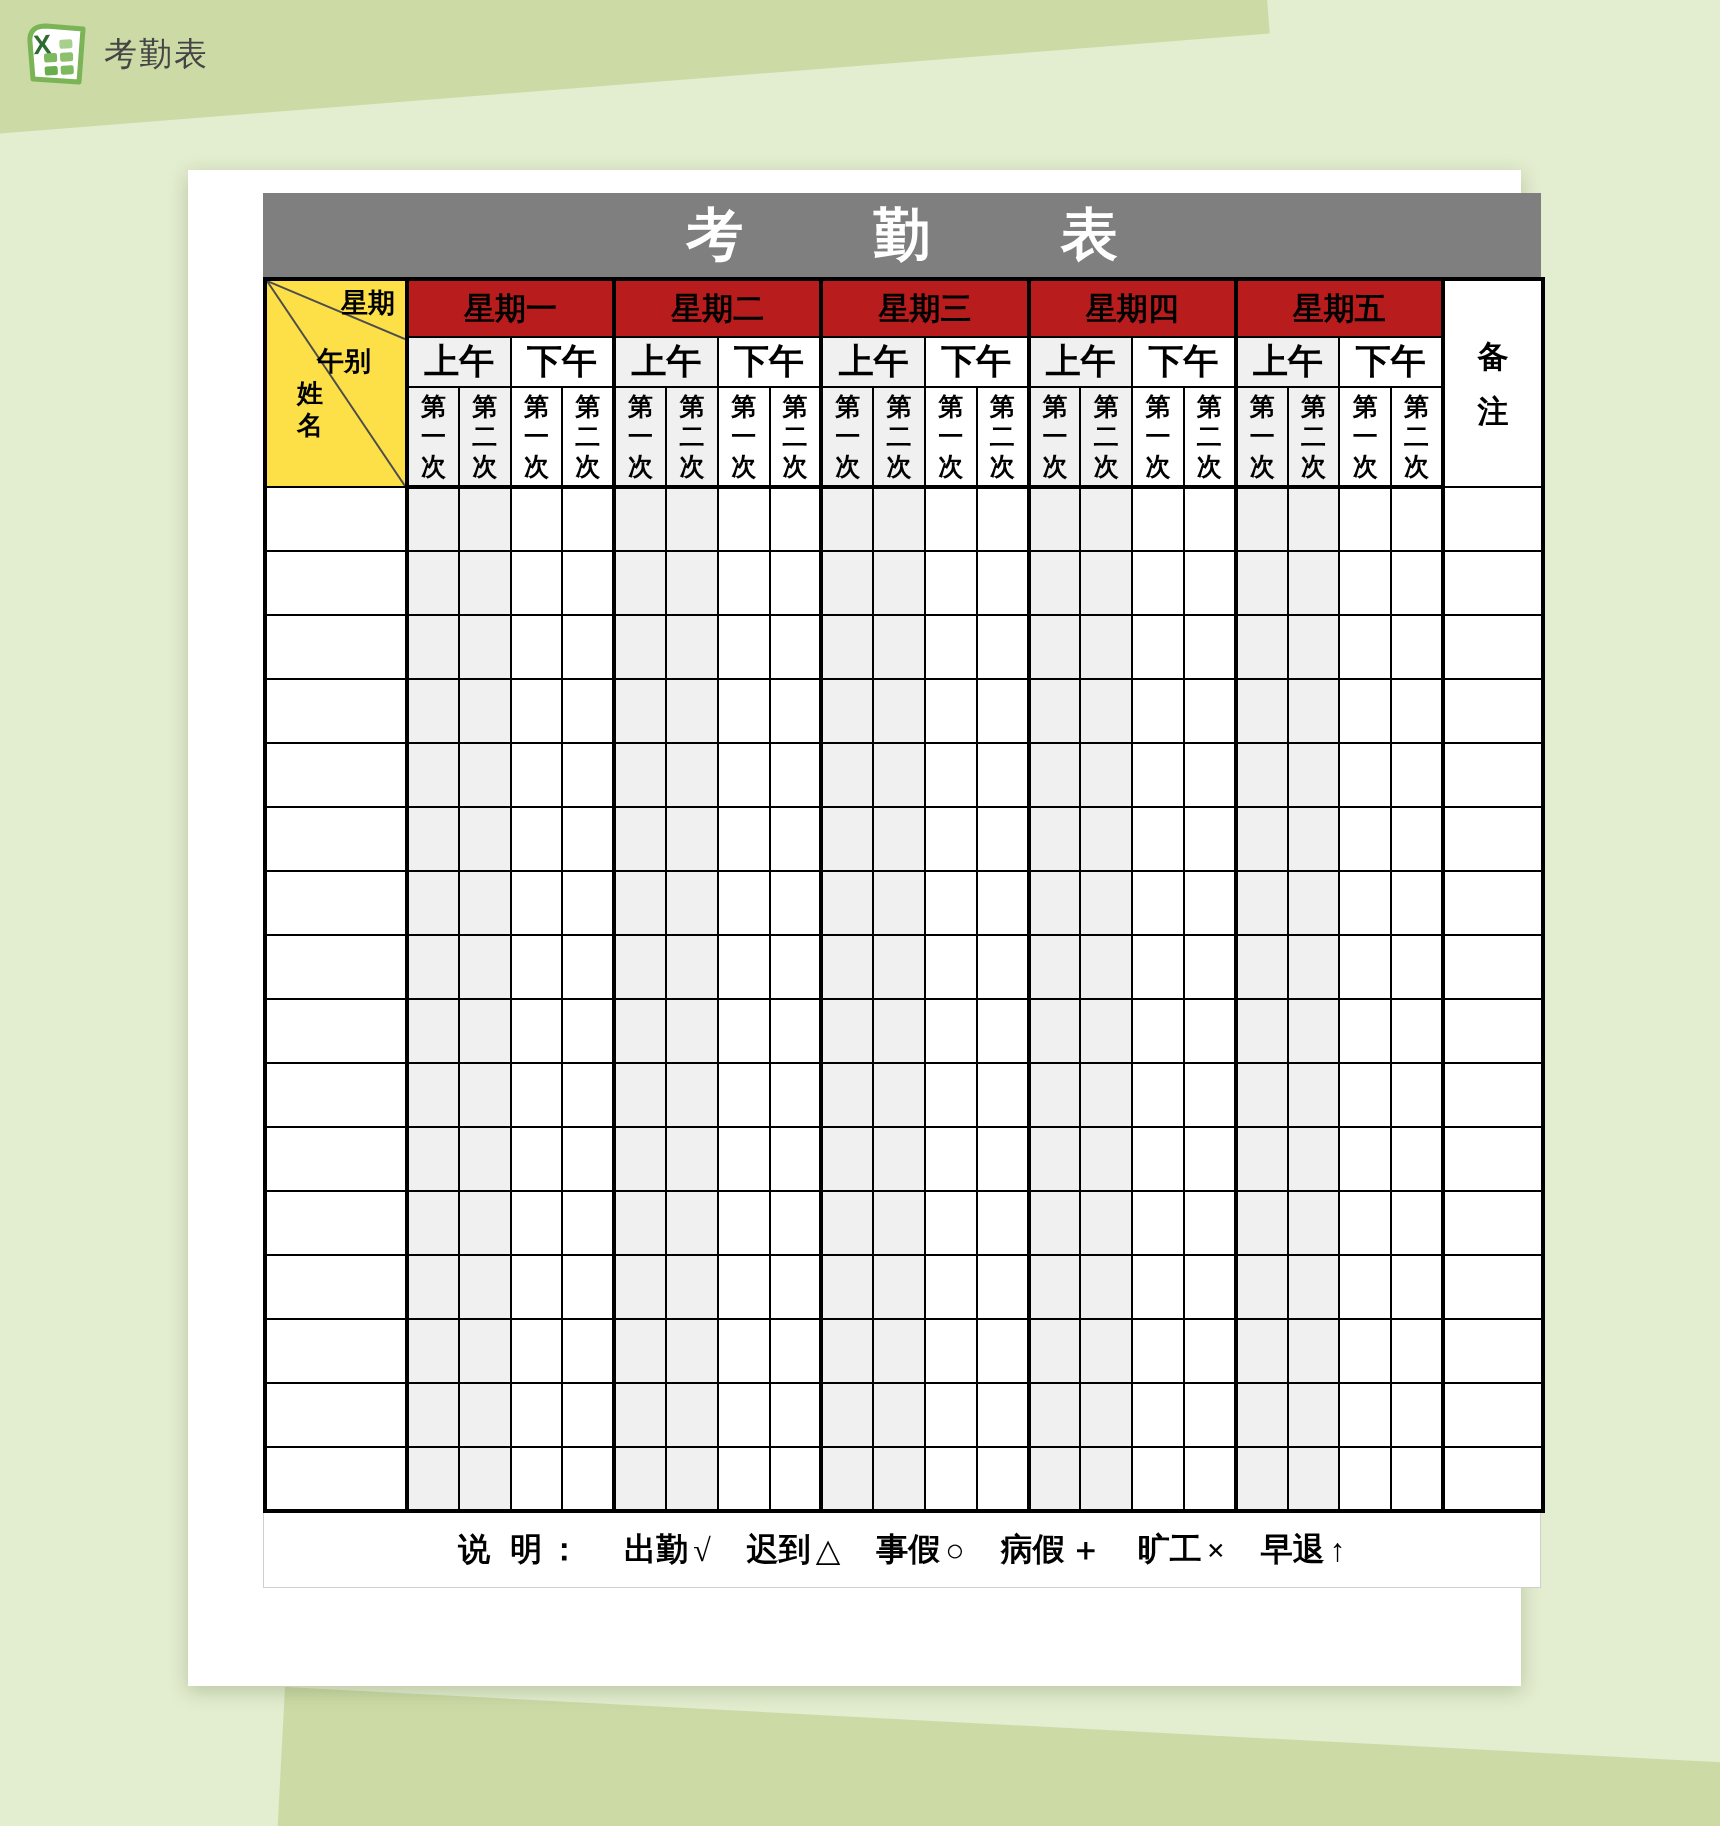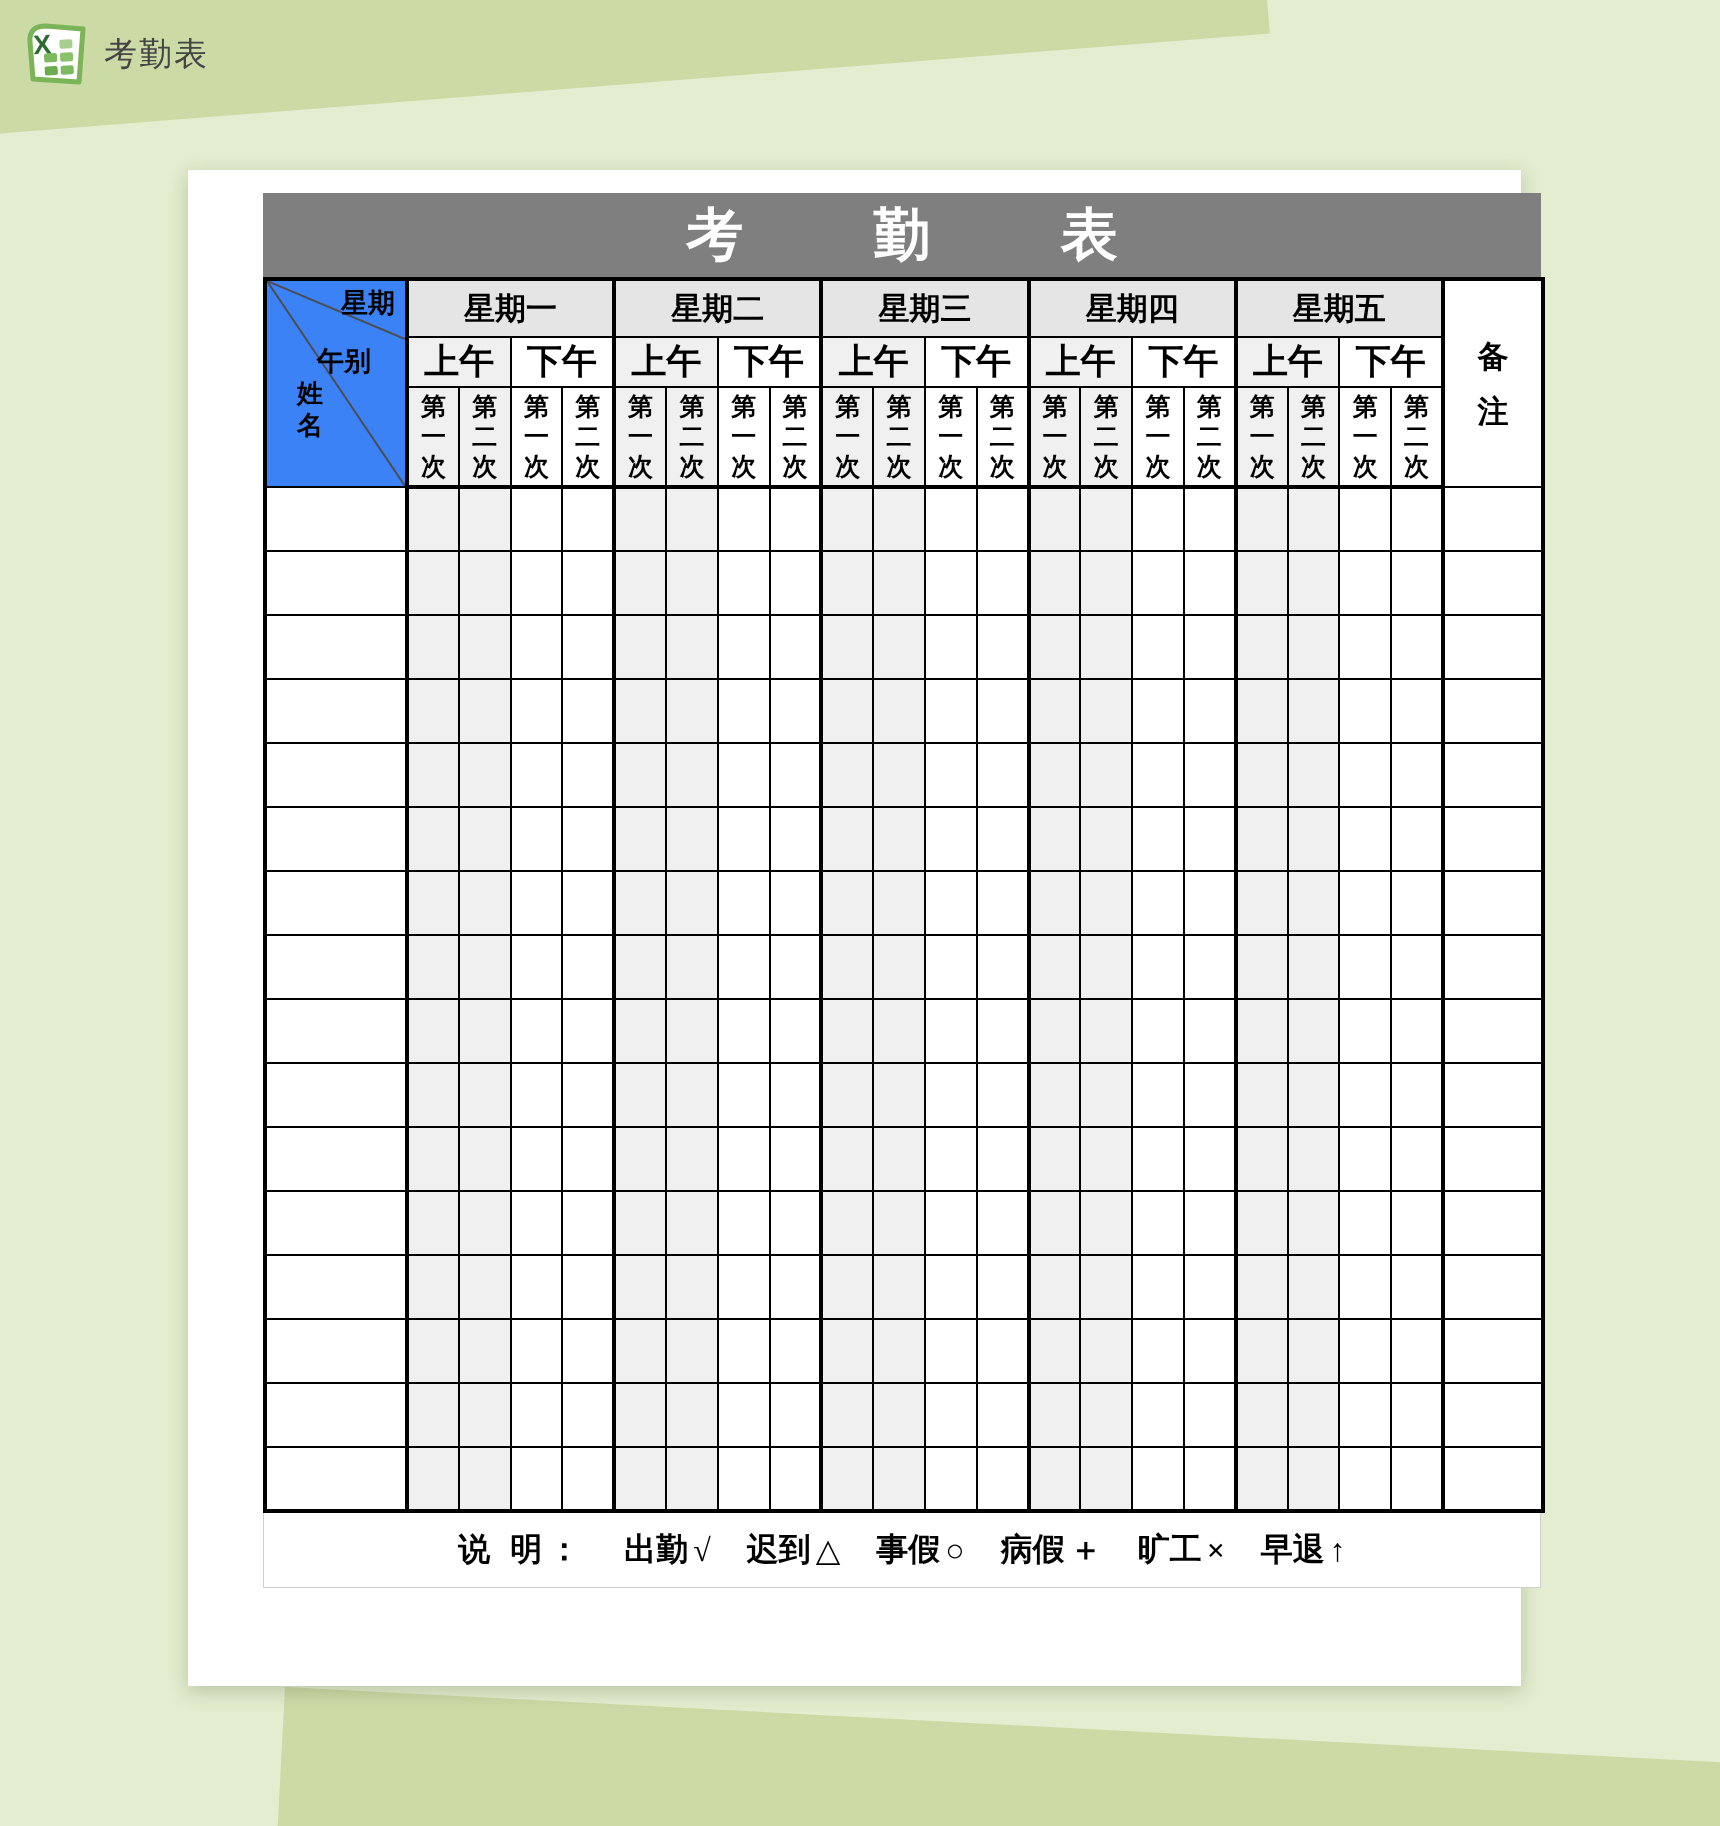--- a/index.html
+++ b/index.html
@@ -32,38 +32,38 @@
         border-left:1px solid #cfcfcf;border-right:1px solid #cfcfcf;box-sizing:border-box;}
   .week-label{font-size:31px;font-weight:bold;padding-left:46px;letter-spacing:2px;}
   .wdivider{position:absolute;left:766px;top:0;width:1px;height:100%;background:#c9c9c9;}
   .time-group{position:absolute;right:46px;font-size:31px;font-weight:bold;}
   .time-group .month{margin-left:64px;}
   .time-group .day{margin-left:58px;}
 
   table{border-collapse:collapse;table-layout:fixed;width:1278px;border:4px solid #000;}
   th,td{border:2px solid #000;padding:0;box-sizing:border-box;}
   .b-thick-l{border-left-width:4px !important;}
-  .hrow1 th{height:58px;font-size:31px;font-weight:bold;background:#e5e5e5;}
+  .hrow1 th{height:58px;font-size:31px;font-weight:bold;background:#b91c1c;}
   .hrow2 th{height:37px;font-size:35px;font-weight:bold;}
   .hrow3 th{height:97px;border-bottom-width:4px;}
   .half-am{background:#f0f0f0;}
   .half-pm{background:#ffffff;margin-left:40px;}
   .vcell{display:flex;flex-direction:column;align-items:center;justify-content:space-between;
          height:97px;padding:6px 0;font-size:25px;font-weight:bold;line-height:1;box-sizing:border-box;}
   td.am{background:#f0f0f0;}
   td.pm{background:#ffffff;}
   td.cell{height:64px;}
   td.name-cell{background:#ffffff;border-right-width:4px;}
   td.remark-cell{background:#ffffff;}
   th.remark-th{background:#ffffff;}
   .remark-stack{display:flex;flex-direction:column;align-items:center;gap:24px;
          font-size:31px;font-weight:bold;line-height:1;}
 
   
-  th.corner{background:#3b82f6;position:relative;}
+  th.corner{background:#fde047;position:relative;}
   .corner-wrap{position:relative;width:100%;height:205px;}
   .corner-wrap svg{position:absolute;left:0;top:0;width:100%;height:100%;}
   .lab-week{position:absolute;right:10px;top:4px;font-size:27px;font-weight:bold;}
   .lab-half{position:absolute;right:34px;top:62px;font-size:27px;font-weight:bold;}
   .lab-name{position:absolute;left:30px;top:100px;display:flex;flex-direction:column;gap:6px;
             font-size:26px;font-weight:bold;line-height:1;}
 
   .legend{height:75px;display:flex;align-items:center;justify-content:center;gap:36px;
         border-left:1px solid #cfcfcf;border-right:1px solid #cfcfcf;border-bottom:1px solid #cfcfcf;
         box-sizing:border-box;font-size:32px;font-weight:bold;background:#fff;}

